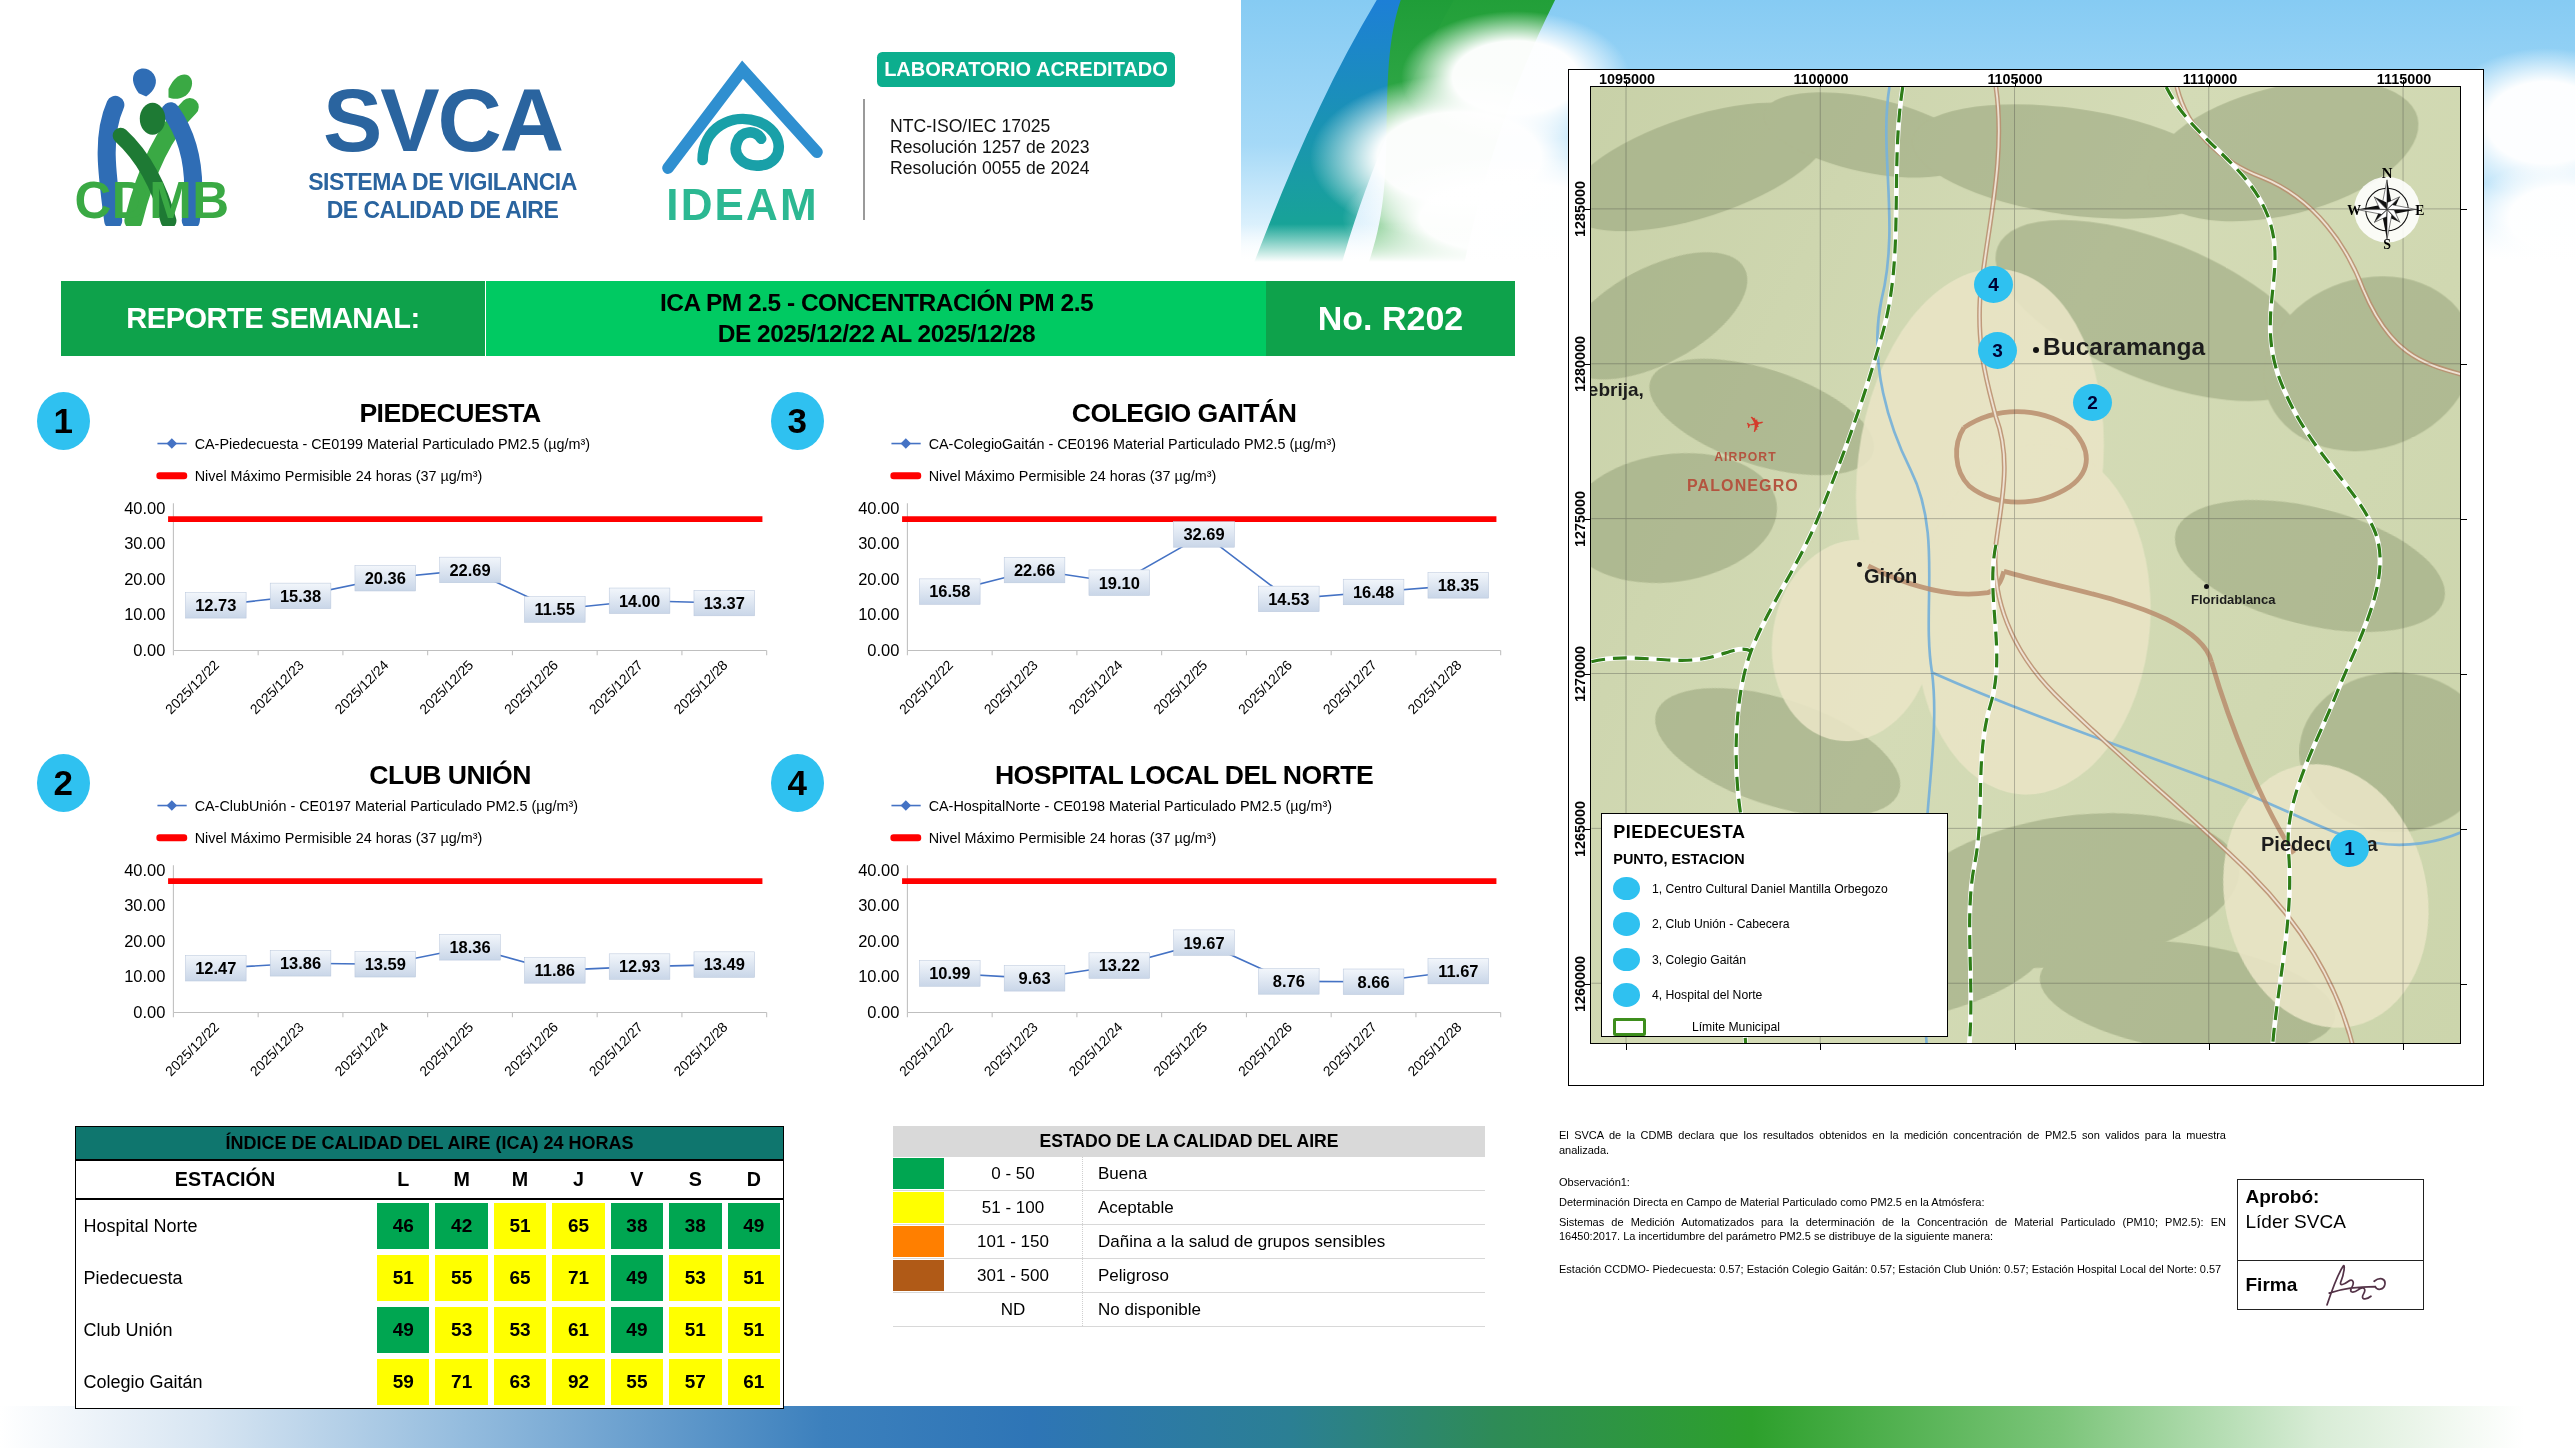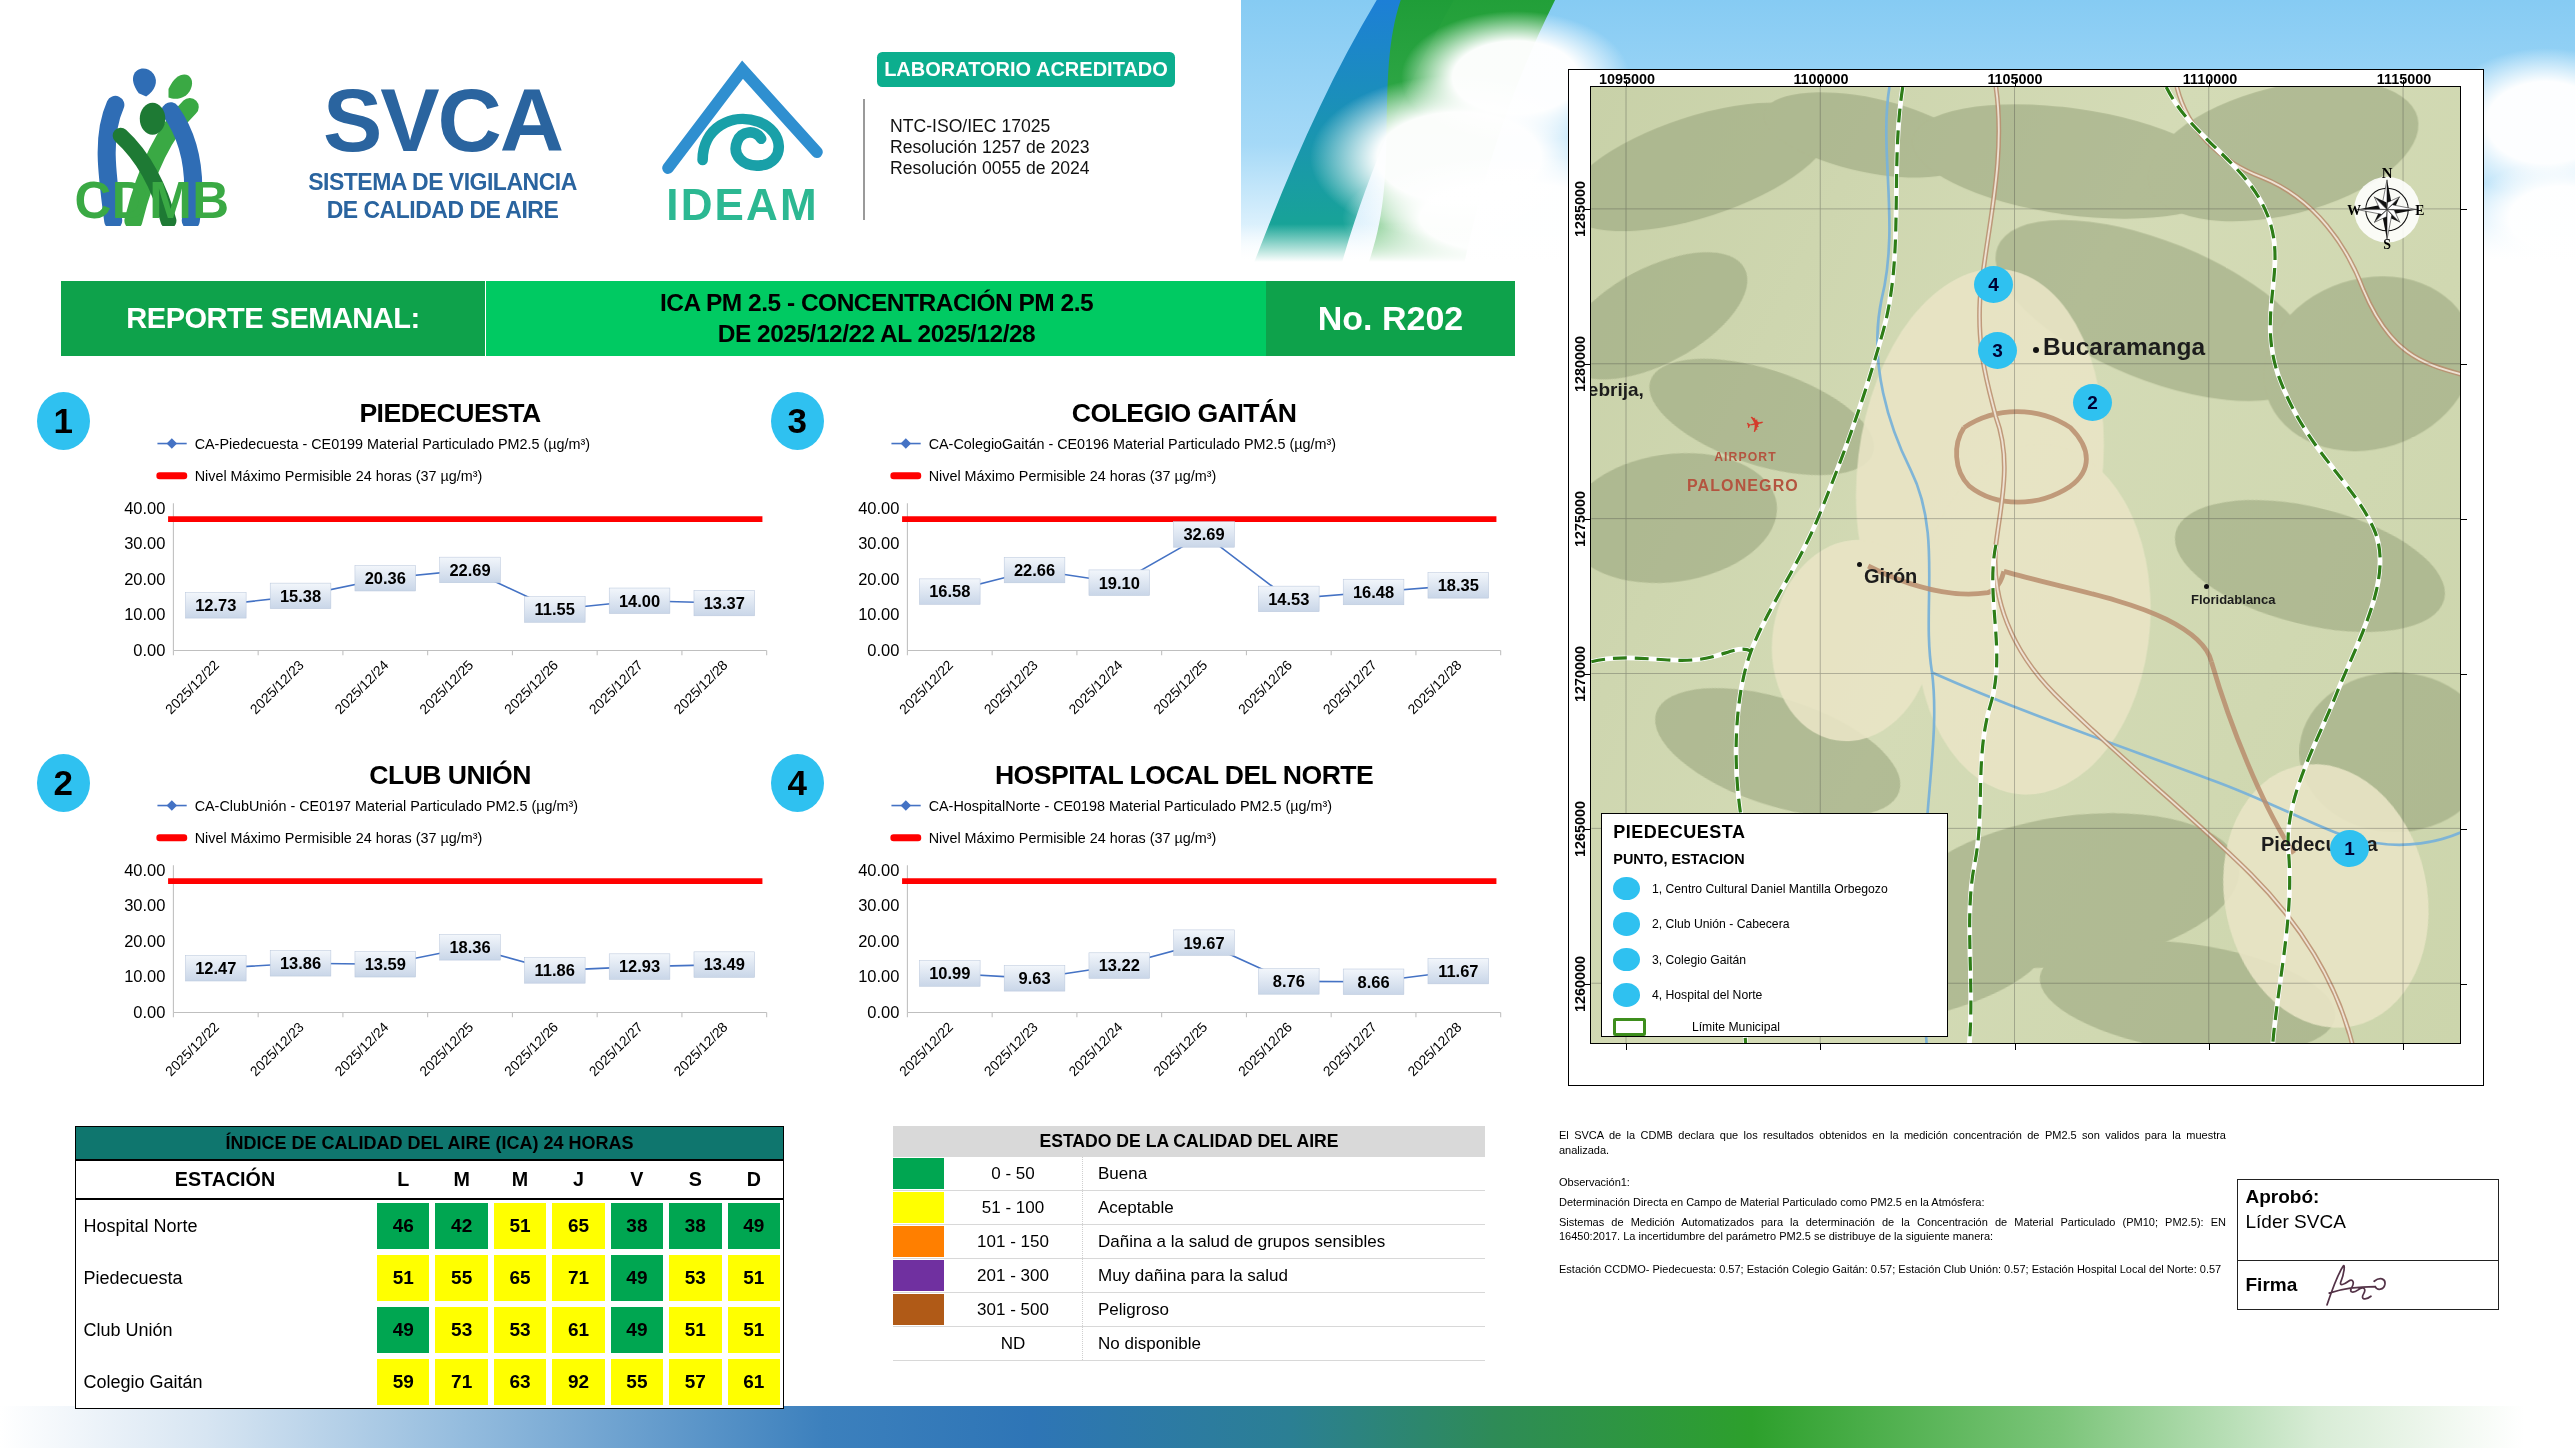--- a/index.html
+++ b/index.html
@@ -52,21 +52,21 @@
   #estado{left:893px;top:1126px;width:592px;z-index:2;}
   #estado-title{background:#d9d9d9;height:31px;line-height:31px;text-align:center;font-size:17.6px;font-weight:bold;}
   .est-row{display:flex;height:33px;align-items:stretch;border-bottom:0.5px solid #d8d8d8;}
   .est-sw{width:51px;margin:1.1px 0;}
   .est-range{width:138px;display:flex;align-items:center;justify-content:center;font-size:17px;
        border-right:0.5px dotted #cfcfcf;}
   .est-label{flex:1;display:flex;align-items:center;padding-left:15px;font-size:17px;}
   
   #notes{left:1559px;top:1128px;width:667px;z-index:2;font-size:11px;line-height:1.32;text-align:justify;}
   #notes p{margin:0 0 5.3px 0;}
-  #approval{left:2237px;top:1179px;width:262px;height:131px;border:1.1px solid #222;z-index:2;box-sizing:border-box;}
+  #approval{left:2237px;top:1179px;width:187px;height:131px;border:1.1px solid #222;z-index:2;box-sizing:border-box;}
   #appr-top{height:81px;border-bottom:1.1px solid #222;padding:5.3px 0 0 7.5px;box-sizing:border-box;
        font-size:19px;line-height:1.3;}
   #appr-bottom{height:47px;display:flex;align-items:center;padding-left:7.5px;font-size:19px;font-weight:bold;}
   
   #map-sheet{left:1568px;top:69px;width:916px;height:1017px;background:#fff;border:1.6px solid #000;
        box-sizing:border-box;z-index:1;}
   #map-inner{position:absolute;left:21px;top:16px;width:871px;height:958px;border:1.1px solid #000;
        box-sizing:border-box;overflow:hidden;
        background:linear-gradient(115deg,#c8d1a8 0%,#d4dbb6 45%,#ccd5ac 100%);}
   .map-toplabel{position:absolute;top:1.1px;font-size:14.4px;font-weight:bold;transform:translateX(-50%);z-index:2;}
@@ -483,25 +483,20 @@
         <div class="est-sw" style="background: rgb(255, 255, 0);"></div>
         <div class="est-range">51 - 100</div>
         <div class="est-label">Aceptable</div>
       </div>
       <div class="est-row">
         <div class="est-sw" style="background: rgb(255, 127, 0);"></div>
         <div class="est-range">101 - 150</div>
         <div class="est-label">Dañina a la salud de grupos sensibles</div>
       </div>
       <div class="est-row">
-        <div class="est-sw" style="background: rgb(112, 48, 160);"></div>
-        <div class="est-range">201 - 300</div>
-        <div class="est-label">Muy dañina para la salud</div>
-      </div>
-      <div class="est-row">
         <div class="est-sw" style="background: rgb(176, 90, 23);"></div>
         <div class="est-range">301 - 500</div>
         <div class="est-label">Peligroso</div>
       </div>
       <div class="est-row">
         <div class="est-sw"></div>
         <div class="est-range">ND</div>
         <div class="est-label">No disponible</div>
       </div>
     </div>

